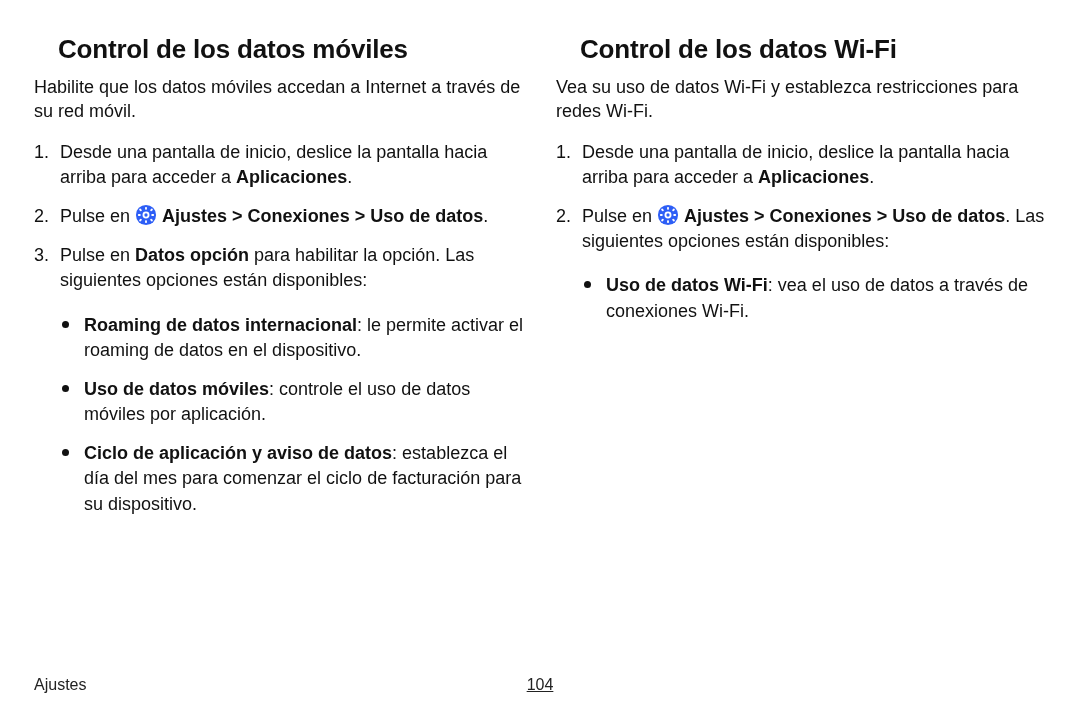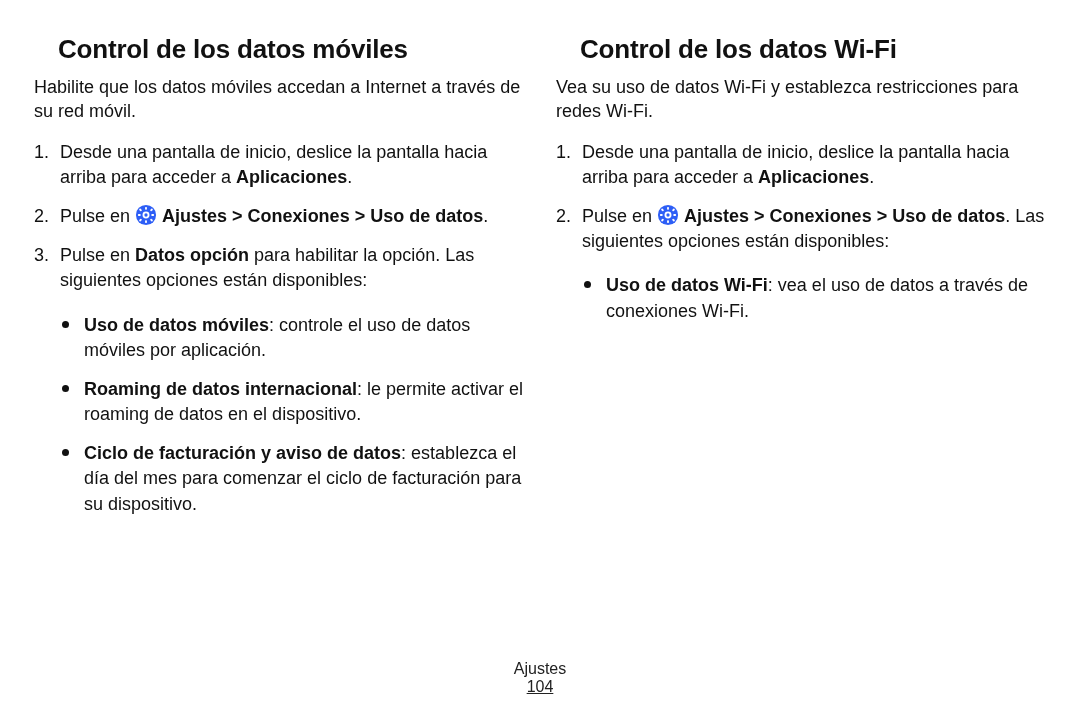--- a/index.html
+++ b/index.html
@@ -83,21 +83,20 @@
       height: 22px;
       vertical-align: -4px;
     }
     .footer {
       display: flex;
       align-items: center;
       padding: 0 34px;
       height: 50px;
       font-size: 16px;
       color: #222;
-      flex-direction: column;
     }
     .footer .left { flex: 1; }
     .footer .pnum { margin-left: 0; text-decoration: underline; }
   </style>
 </head>
 <body>
 
 <div class="page">
 
   <div class="col">
@@ -122,23 +121,23 @@
                 <rect x="17" y="16" width="2" height="3" rx="0.8" transform="rotate(-45 18 17.5)"></rect>
                 <rect x="17" y="5" width="2" height="3" rx="0.8" transform="rotate(45 18 6.5)"></rect>
                 <rect x="5" y="16" width="2" height="3" rx="0.8" transform="rotate(45 6 17.5)"></rect>
               </g>
             </svg>
           </span> <span class="bold">Ajustes &gt; Conexiones &gt; Uso de datos</span><span>.</span>
       </li>
       <li>
         <span>Pulse en </span><span class="bold">Datos opción</span><span> para habilitar la opción. Las siguientes opciones están disponibles:</span>
         <ul class="bullets">
+          <li><span class="bold">Roaming de datos internacional</span><span>: le permite activar el roaming de datos en el dispositivo.</span></li>
           <li><span class="bold">Uso de datos móviles</span><span>: controle el uso de datos móviles por aplicación.</span></li>
-          <li><span class="bold">Roaming de datos internacional</span><span>: le permite activar el roaming de datos en el dispositivo.</span></li>
-          <li><span class="bold">Ciclo de facturación y aviso de datos</span><span>: establezca el día del mes para comenzar el ciclo de facturación para su dispositivo.</span></li>
+          <li><span class="bold">Ciclo de aplicación y aviso de datos</span><span>: establezca el día del mes para comenzar el ciclo de facturación para su dispositivo.</span></li>
         </ul>
       </li>
     </ol>
   </div>
 
   <div class="col">
     <h2 class="heading">Control de los datos Wi-Fi</h2>
     <p class="intro">Vea su uso de datos Wi-Fi y establezca restricciones para redes Wi-Fi.</p>
 
     <ol class="steps">

